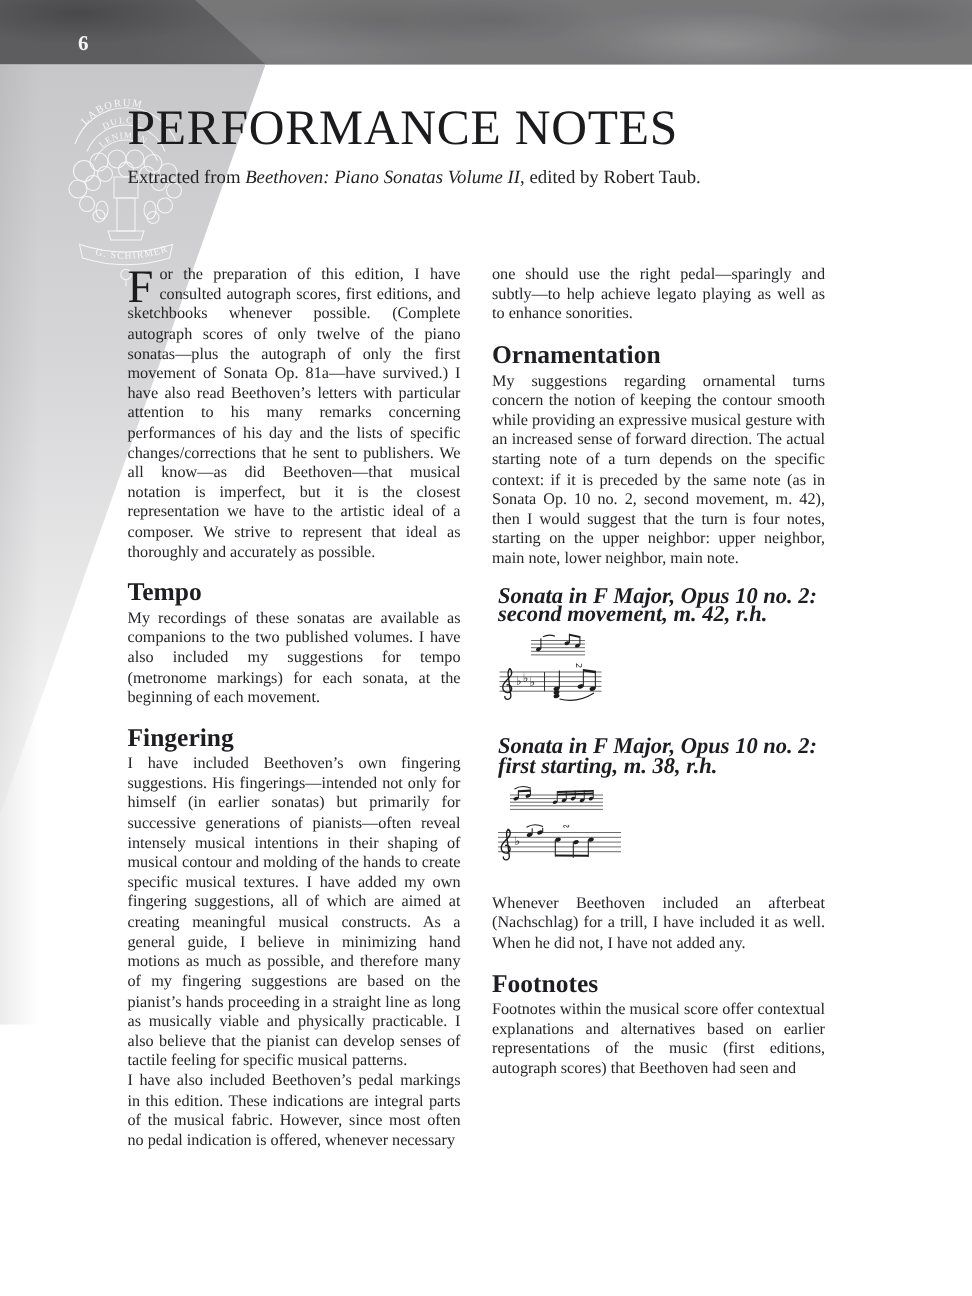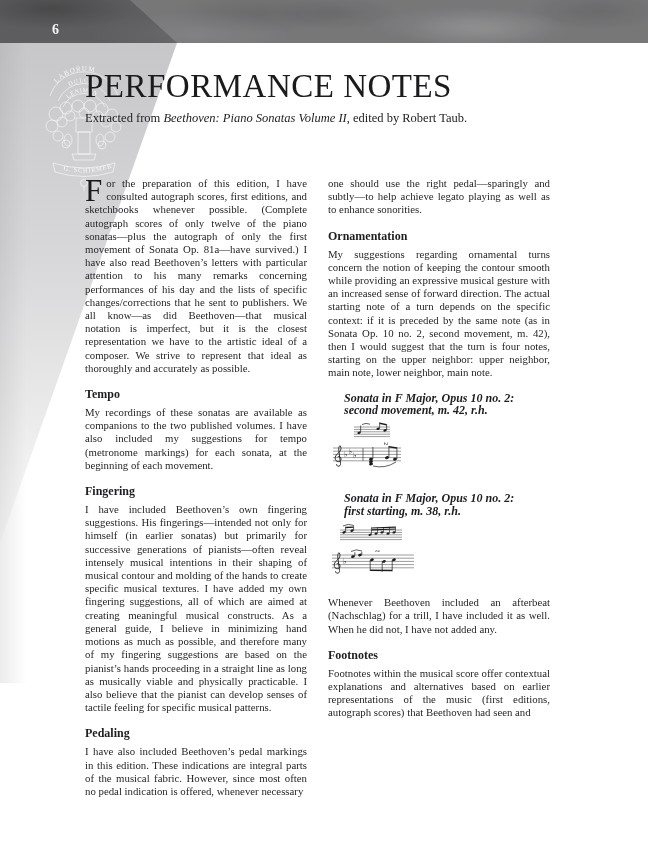--- a/index.html
+++ b/index.html
@@ -53,27 +53,27 @@
     color:#1b1b1e;font-family:"Liberation Serif",serif;line-height:36px;
   }
   .subtitle{margin:7px 0 0 0;font-size:12.5px;color:#222226;}
   .subtitle em{font-style:italic;}
   
   .col{position:absolute;top:177px;width:222px;font-size:10.8px;line-height:13.2px;}
   .col-left{left:85px;}
   .col-right{left:328px;}
   .body-p{margin:0;text-align:justify;text-align-last:left;}
   h2{
-    margin:13px 0 5px 0;font-size:12px;line-height:13px;font-weight:bold;color:#1e1e22;
+    margin:13px 0 5px 0;font-size:17px;line-height:13px;font-weight:bold;color:#1e1e22;
   }
   .dropcap{
     float:left;font-size:31px;line-height:25px;padding:1px 4px 0 0;color:#1b1b1e;
   }
   .mcaption{
-    margin:12px 0 4px 16px;font-size:12px;line-height:12.4px;font-weight:bold;font-style:italic;color:#1e1e22;
+    margin:12px 0 4px 4px;font-size:15px;line-height:12.4px;font-weight:bold;font-style:italic;color:#1e1e22;
   }
   .mex{display:block;margin:2px 0 0 4px;}
   .mex .sline{stroke:#4a4a4a;stroke-width:.55;}
   .mex .ink{fill:#1c1c1c;}
   .mex .stk{stroke:#1c1c1c;fill:none;}
   .mex text{font-family:"DejaVu Sans",sans-serif;fill:#1c1c1c;}
   .sp-after-ex1{margin-top:10px;}
   .sp-after-ex2{margin-top:13px;}
 </style>
 </head>
@@ -147,21 +147,20 @@
 
   <div class="col col-left">
     <p class="body-p"><span class="dropcap">F</span><span>or the preparation of this edition, I have consulted autograph scores, first editions, and sketchbooks whenever possible. (Complete autograph scores of only twelve of the piano sonatas—plus the autograph of only the first movement of Sonata Op. 81a—have survived.) I have also read Beethoven’s letters with particular attention to his many remarks concerning performances of his day and the lists of specific changes/corrections that he sent to publishers. We all know—as did Beethoven—that musical notation is imperfect, but it is the closest representation we have to the artistic ideal of a composer. We strive to represent that ideal as thoroughly and accurately as possible.</span></p>
 
     <h2>Tempo</h2>
     <p class="body-p">My recordings of these sonatas are available as companions to the two published volumes. I have also included my suggestions for tempo (metronome markings) for each sonata, at the beginning of each movement.</p>
 
     <h2>Fingering</h2>
     <p class="body-p">I have included Beethoven’s own fingering suggestions. His fingerings—intended not only for himself (in earlier sonatas) but primarily for successive generations of pianists—often reveal intensely musical intentions in their shaping of musical contour and molding of the hands to create specific musical textures. I have added my own fingering suggestions, all of which are aimed at creating meaningful musical constructs. As a general guide, I believe in minimizing hand motions as much as possible, and therefore many of my fingering suggestions are based on the pianist’s hands proceeding in a straight line as long as musically viable and physically practicable. I also believe that the pianist can develop senses of tactile feeling for specific musical patterns.</p>
 
-    <h2>Pedaling</h2>
     <p class="body-p">I have also included Beethoven’s pedal markings in this edition. These indications are integral parts of the musical fabric. However, since most often no pedal indication is offered, whenever necessary</p>
   </div>
 
   <div class="col col-right">
     <p class="body-p">one should use the right pedal—sparingly and subtly—to help achieve legato playing as well as to enhance sonorities.</p>
 
     <h2>Ornamentation</h2>
     <p class="body-p">My suggestions regarding ornamental turns concern the notion of keeping the contour smooth while providing an expressive musical gesture with an increased sense of forward direction. The actual starting note of a turn depends on the specific context: if it is preceded by the same note (as in Sonata Op. 10 no. 2, second movement, m. 42), then I would suggest that the turn is four notes, starting on the upper neighbor: upper neighbor, main note, lower neighbor, main note.</p>
 
     <div class="mcaption">

